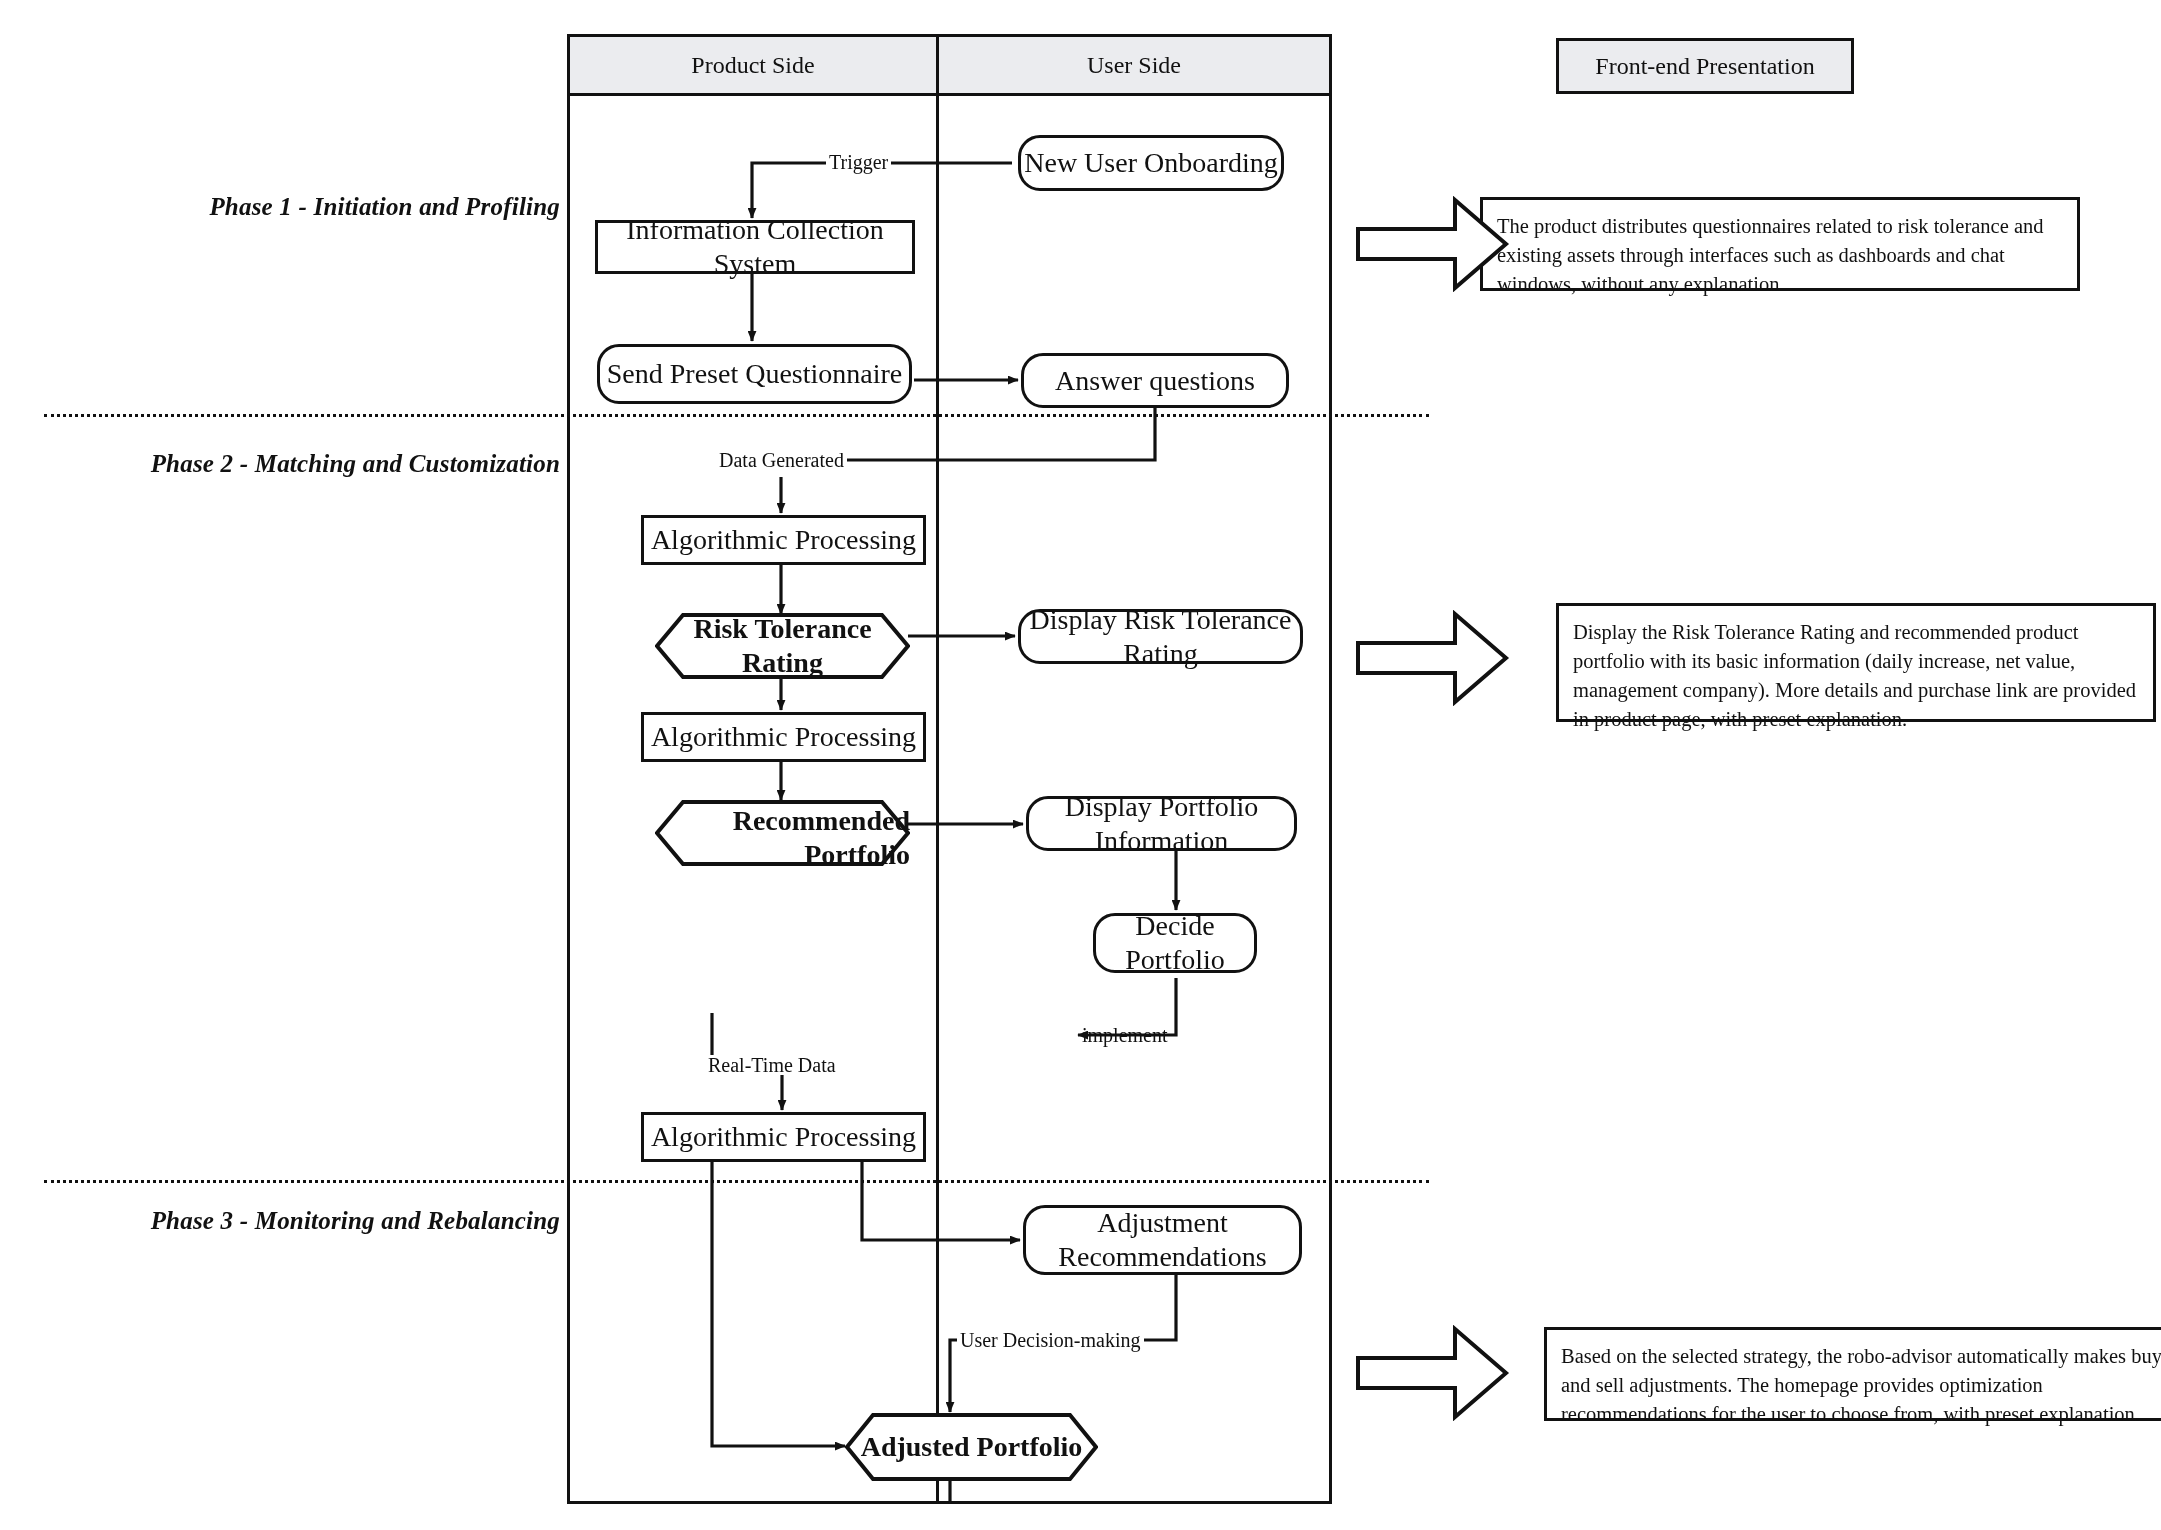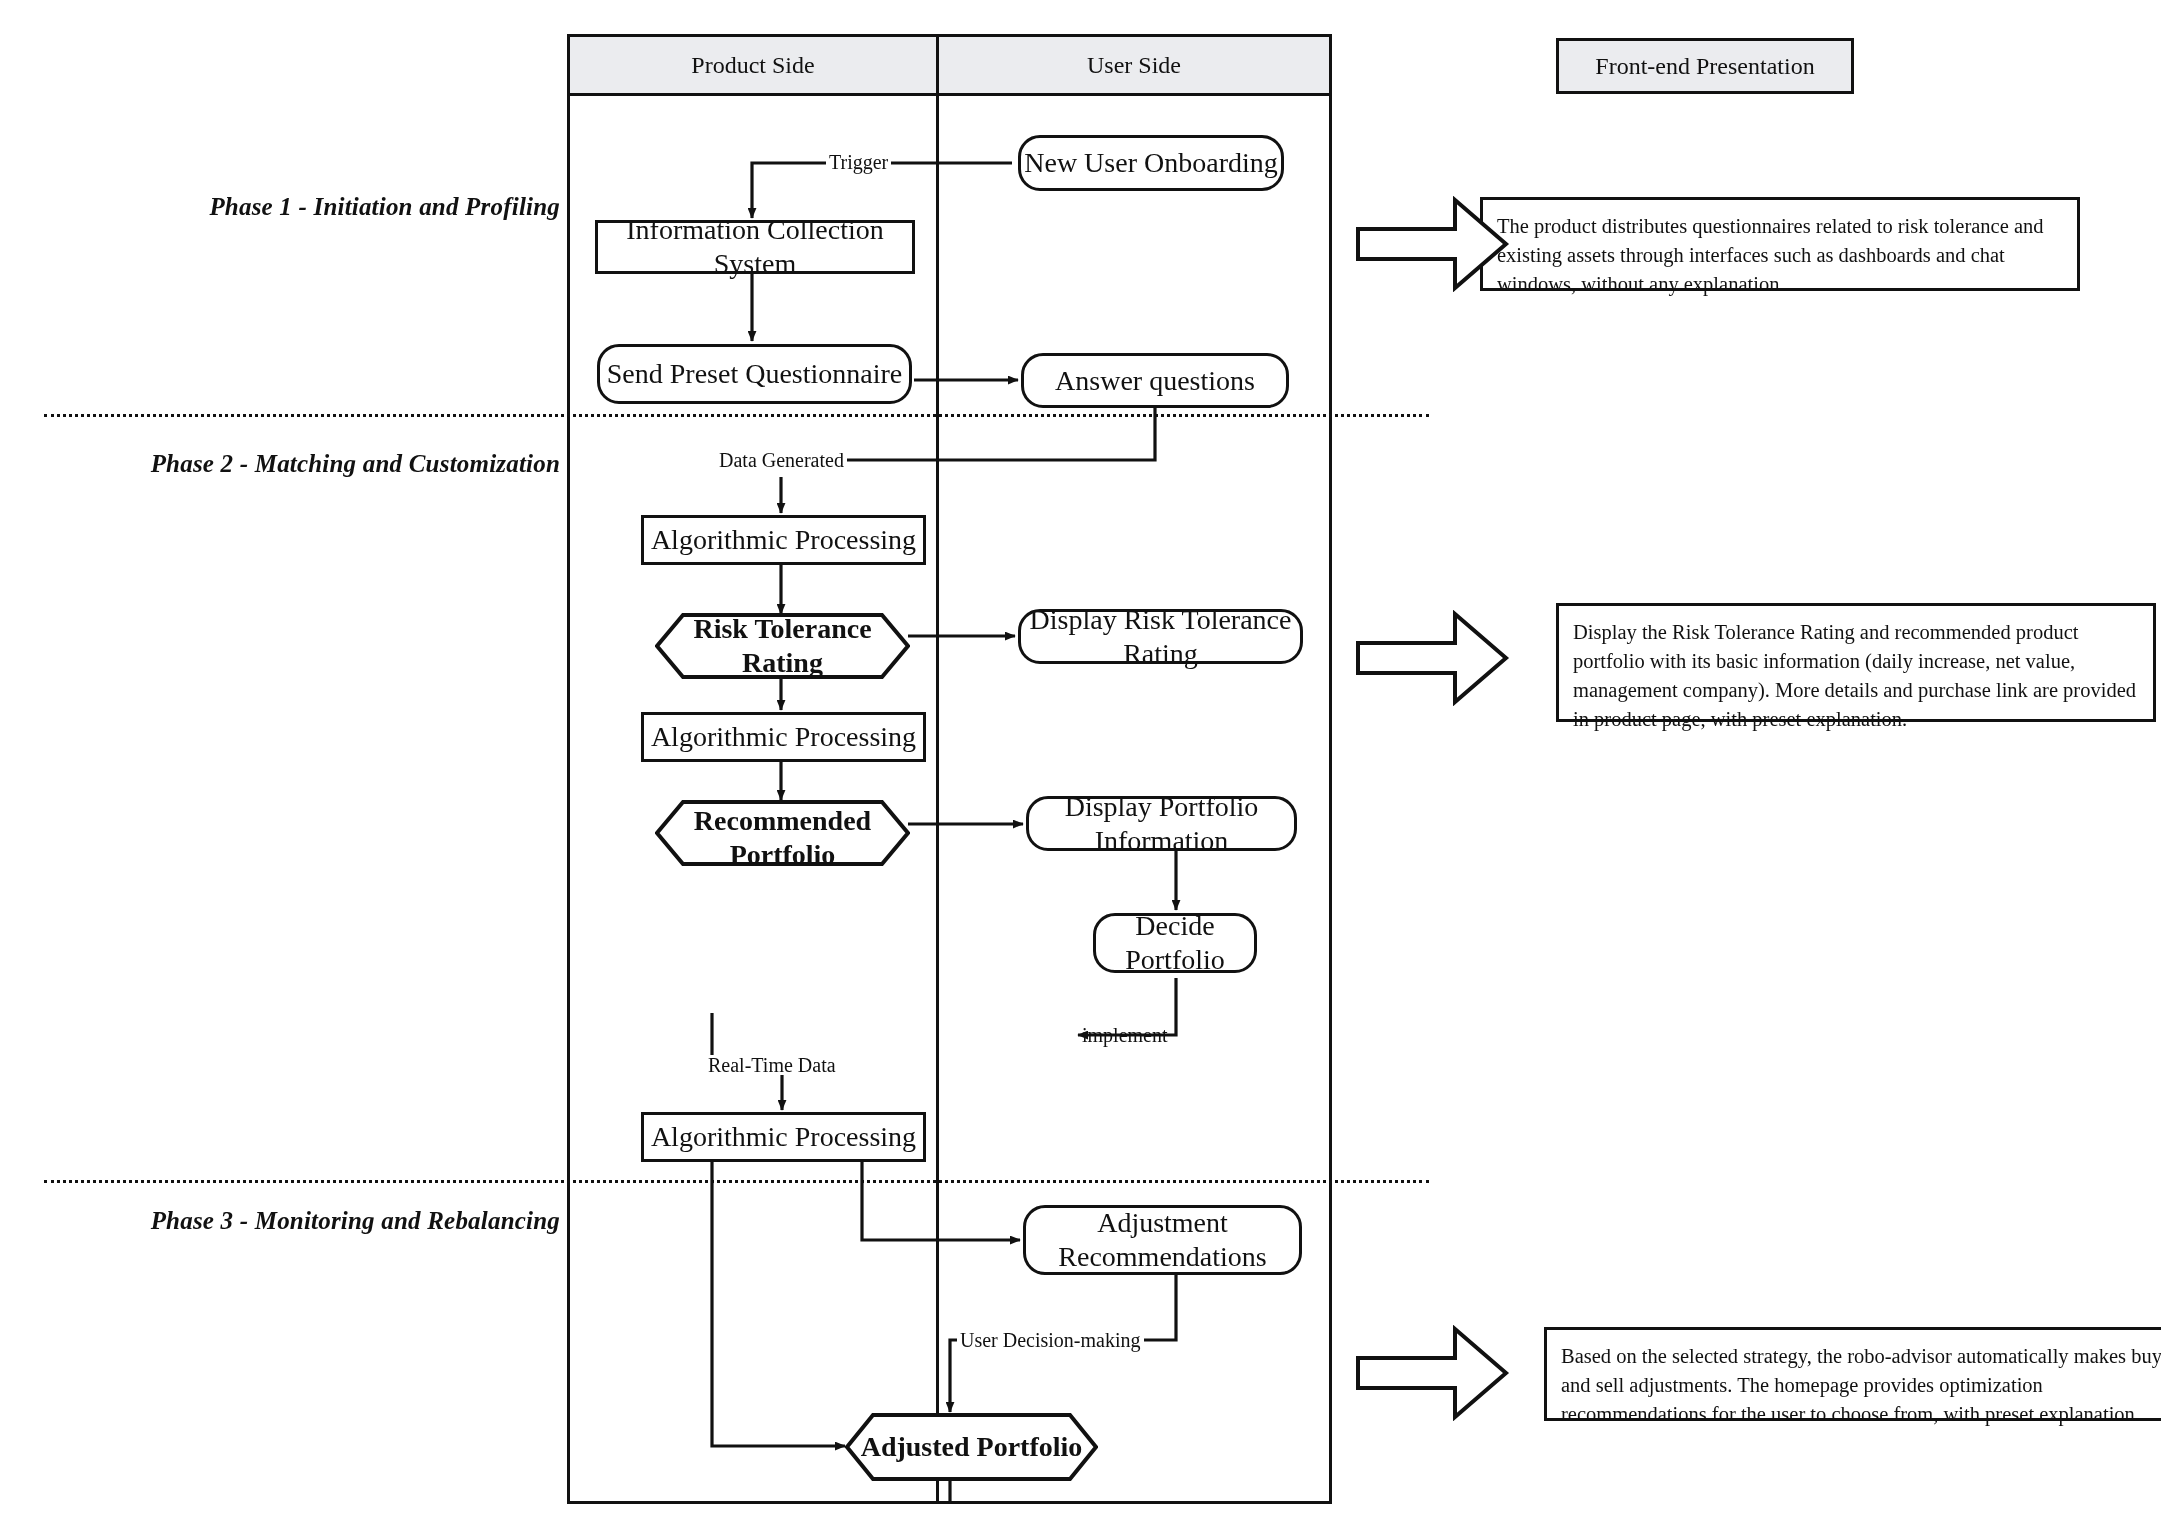--- a/index.html
+++ b/index.html
@@ -200,21 +200,21 @@
     <svg width="255" height="66" viewBox="0 0 255 66" preserveAspectRatio="none">
       <polygon points="28,2 227,2 253,33 227,64 28,64 2,33" fill="#ffffff" stroke="#111111" stroke-width="4"></polygon>
     </svg>
     <span class="hexlabel">Risk Tolerance Rating</span>
   </div>
 
   <div class="node rounded" style="left:1018px;top:609px;width:285px;height:55px;">Display Risk Tolerance Rating</div>
 
   <div class="node process" style="left:641px;top:712px;width:285px;height:50px;">Algorithmic Processing</div>
 
-  <div class="node hex" style="left:655px;top:800px;width:255px;height:76px;">
+  <div class="node hex" style="left:655px;top:800px;width:255px;height:76px;text-align:right;">
     <svg width="255" height="66" viewBox="0 0 255 66" preserveAspectRatio="none">
       <polygon points="28,2 227,2 253,33 227,64 28,64 2,33" fill="#ffffff" stroke="#111111" stroke-width="4"></polygon>
     </svg>
     <span class="hexlabel">Recommended Portfolio</span>
   </div>
 
   <div class="node rounded" style="left:1026px;top:796px;width:271px;height:55px;">Display Portfolio Information</div>
 
   <div class="node rounded" style="left:1093px;top:913px;width:164px;height:60px;flex-direction:column;">
     <span>Decide</span>

